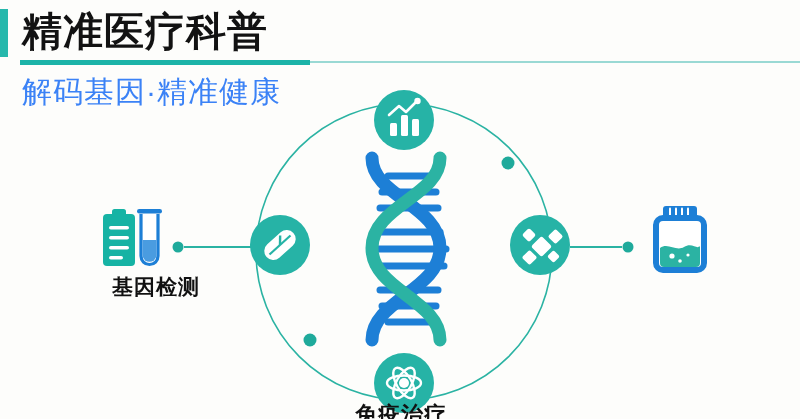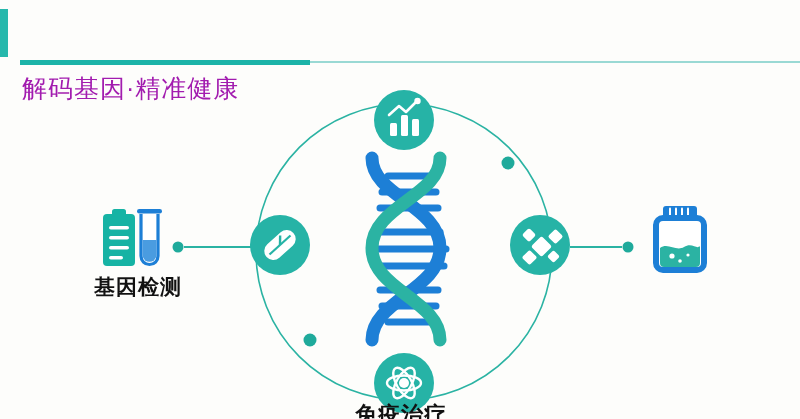--- a/index.html
+++ b/index.html
@@ -49,23 +49,23 @@
     left: 310px;
     top: 61px;
     width: 490px;
     height: 2px;
     background: #9ad9d4;
   }
   .subtitle {
     position: absolute;
     left: 22px;
     top: 72px;
-    font-size: 25px;
+    font-size: 30px;
     font-weight: 400;
-    color: #a21caf;
+    color: #3b82f6;
     letter-spacing: 1px;
     white-space: nowrap;
   }
 
   
   #diagram {
     position: absolute;
     left: 0;
     top: 0;
     width: 800px;
@@ -75,31 +75,32 @@
   
   .side-label {
     position: absolute;
     font-size: 21px;
     font-weight: 700;
     color: #111111;
     letter-spacing: 1px;
     white-space: nowrap;
     text-align: center;
   }
-  #label-left  { left: 78px;  top: 273px; width: 120px; }
+  #label-left  { left: 96px;  top: 273px; width: 120px; }
   #label-right { left: 628px; top: 273px; width: 104px; }
   #label-bottom{ left: 338px; top: 400px; width: 126px;
                  font-size: 22px; }
 </style>
 </head>
 <body>
 
 <div id="stage">
 
   <div class="accent-bar"></div>
+  <div class="title">精准医疗科普</div>
   <div class="underline-strong"></div>
   <div class="underline-faint"></div>
   <div class="subtitle">解码基因·精准健康</div>
 
   <svg id="diagram" viewBox="0 0 800 419">
     <defs>
       <clipPath id="clipStage">
           <rect x="0" y="0" width="800" height="419"></rect>
         </clipPath>
     </defs>

